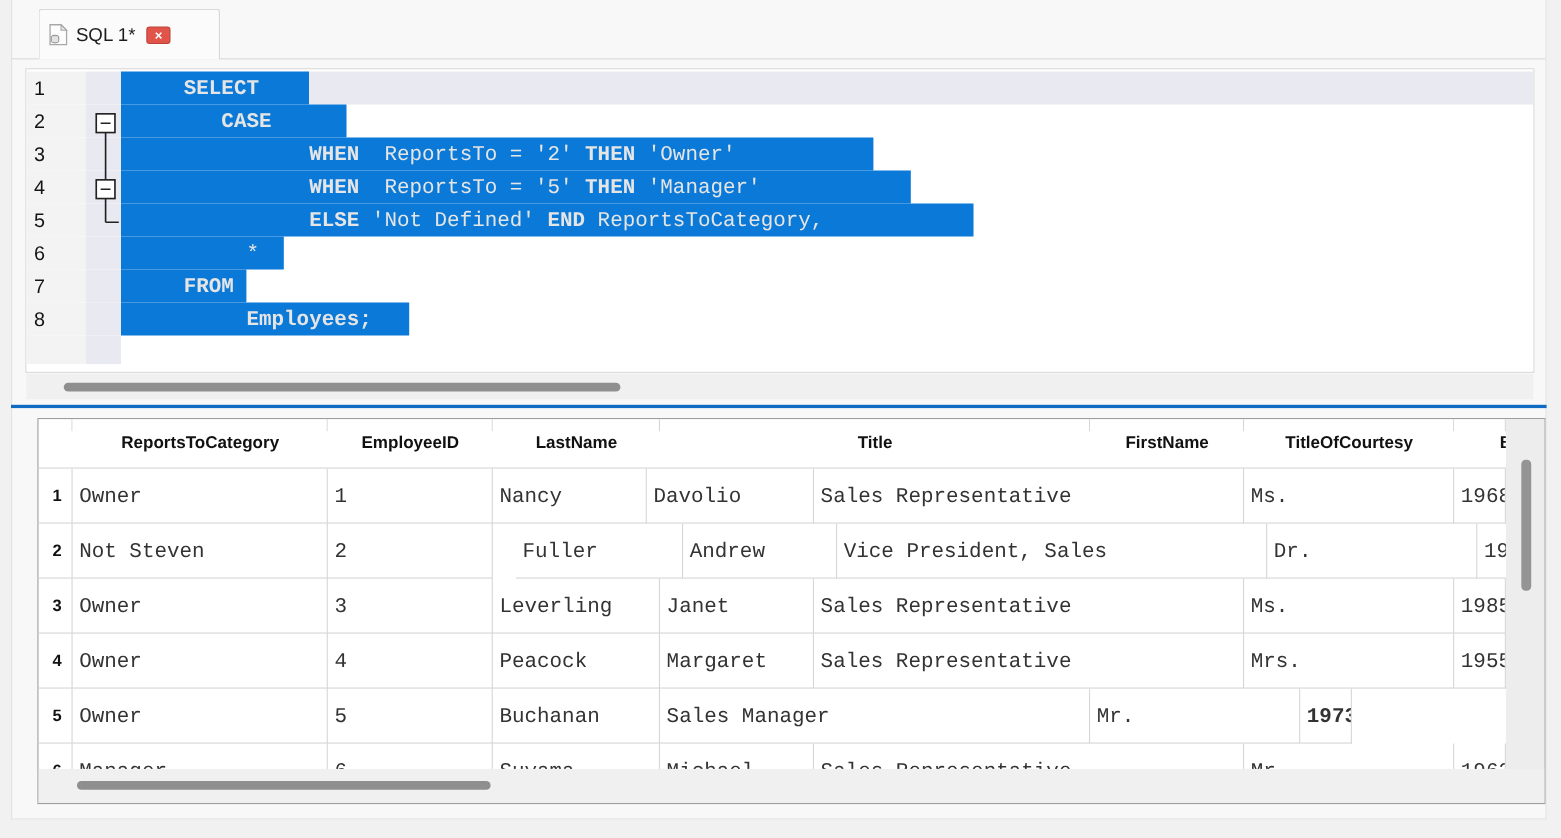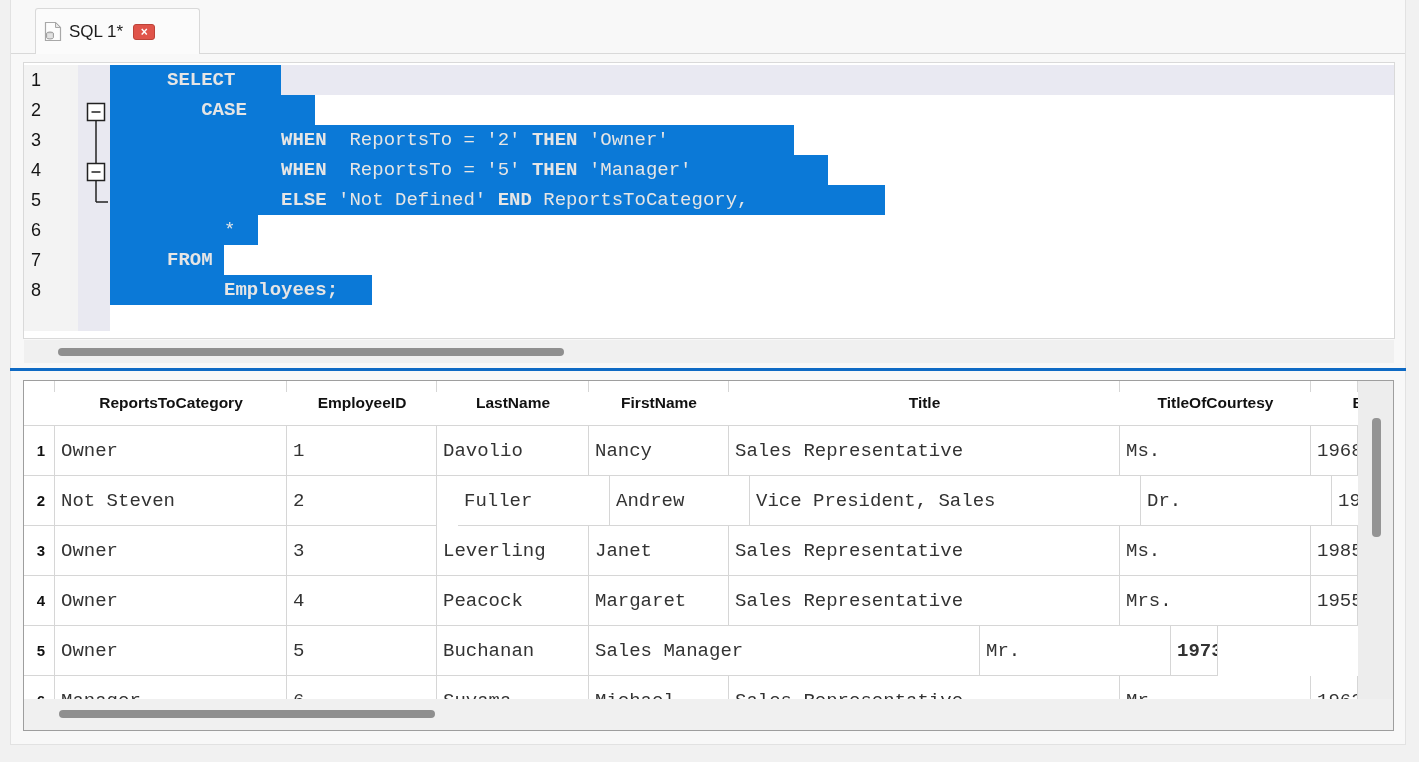--- a/index.html
+++ b/index.html
@@ -31,21 +31,21 @@
   .cur-fill{flex:1;background:#e9e9f2;}
   .fold-overlay{position:absolute;left:54px;top:2px;}
   
   .hscroll{position:absolute;background:#f0f0f0;}
   .hthumb{position:absolute;height:8px;border-radius:4px;background:#8f8f8f;cursor:pointer;}
   .vtrack{position:absolute;background:#ededed;}
   .vthumb{position:absolute;width:9px;border-radius:4px;background:#949494;cursor:pointer;}
   
   .splitter{position:absolute;left:10px;top:368px;width:1396px;height:3px;background:#0f6ac4;cursor:row-resize;}
   
-  .grid{position:absolute;left:23px;top:380px;width:1371px;height:351px;box-sizing:border-box;
+  .grid{position:absolute;left:34px;top:380px;width:1371px;height:351px;box-sizing:border-box;
         background:#fff;border:1px solid #9e9e9e;overflow:hidden;}
   .g-header{display:flex;height:44px;border-bottom:1px solid #d6d6d6;}
   .g-hcell{position:relative;box-sizing:border-box;font-size:15.5px;font-weight:600;color:#111;
            text-align:center;line-height:44px;overflow:hidden;white-space:nowrap;}
   .g-hcell .tick{position:absolute;top:0;right:0;width:1px;height:11px;background:#d6d6d6;}
   .g-hinner{white-space:nowrap;}
   .g-row{display:flex;height:50px;}
   .g-num{box-sizing:border-box;font-size:15px;font-weight:bold;color:#111;text-align:right;
          padding-right:9px;line-height:50px;border-right:1px solid #d6d6d6;border-bottom:1px solid #d6d6d6;}
   .g-cell{box-sizing:border-box;font-family:"Liberation Mono",monospace;font-size:19px;color:#333;
@@ -144,44 +144,44 @@
           <div class="tick"></div>
         </div>
         <div class="g-hcell" style="width: 150px;">
           <div class="g-hinner">EmployeeID</div>
           <div class="tick"></div>
         </div>
         <div class="g-hcell" style="width: 152px;">
           <div class="g-hinner">LastName</div>
           <div class="tick"></div>
         </div>
+        <div class="g-hcell" style="width: 391px;">
+          <div class="g-hinner">Title</div>
+          <div class="tick"></div>
+        </div>
         <div class="g-hcell" style="width: 140px;">
           <div class="g-hinner">FirstName</div>
           <div class="tick"></div>
         </div>
-        <div class="g-hcell" style="width: 391px;">
-          <div class="g-hinner">Title</div>
-          <div class="tick"></div>
-        </div>
         <div class="g-hcell" style="width: 191px;">
           <div class="g-hinner">TitleOfCourtesy</div>
           <div class="tick"></div>
         </div>
         <div class="g-hcell" style="width: 47px;">
           <div class="g-hinner" style="width: 94px;">B</div>
           <div class="tick"></div>
         </div>
       </div>
     <div>
         <div class="g-row">
           <div class="g-num" style="width: 31px;">1</div>
           <div class="g-cell" style="width: 232px;">Owner</div>
           <div class="g-cell" style="width: 150px;">1</div>
+          <div class="g-cell" style="width: 140px;">Nancy</div>
           <div class="g-cell" style="width: 152px;">Davolio</div>
-          <div class="g-cell" style="width: 140px;">Nancy</div>
           <div class="g-cell" style="width: 391px;">Sales Representative</div>
           <div class="g-cell" style="width: 191px;">Ms.</div>
           <div class="g-cell" style="width: 47px;">1968</div>
         </div>
         <div class="g-row">
           <div class="g-num" style="width: 31px;">2</div>
           <div class="g-cell" style="width: 232px;">Not Steven</div>
           <div class="g-cell" style="width: 150px;">2</div>
           <div class="g-cell" style="width: 152px; margin-left: 21px;">Fuller</div>
           <div class="g-cell" style="width: 140px;">Andrew</div>

